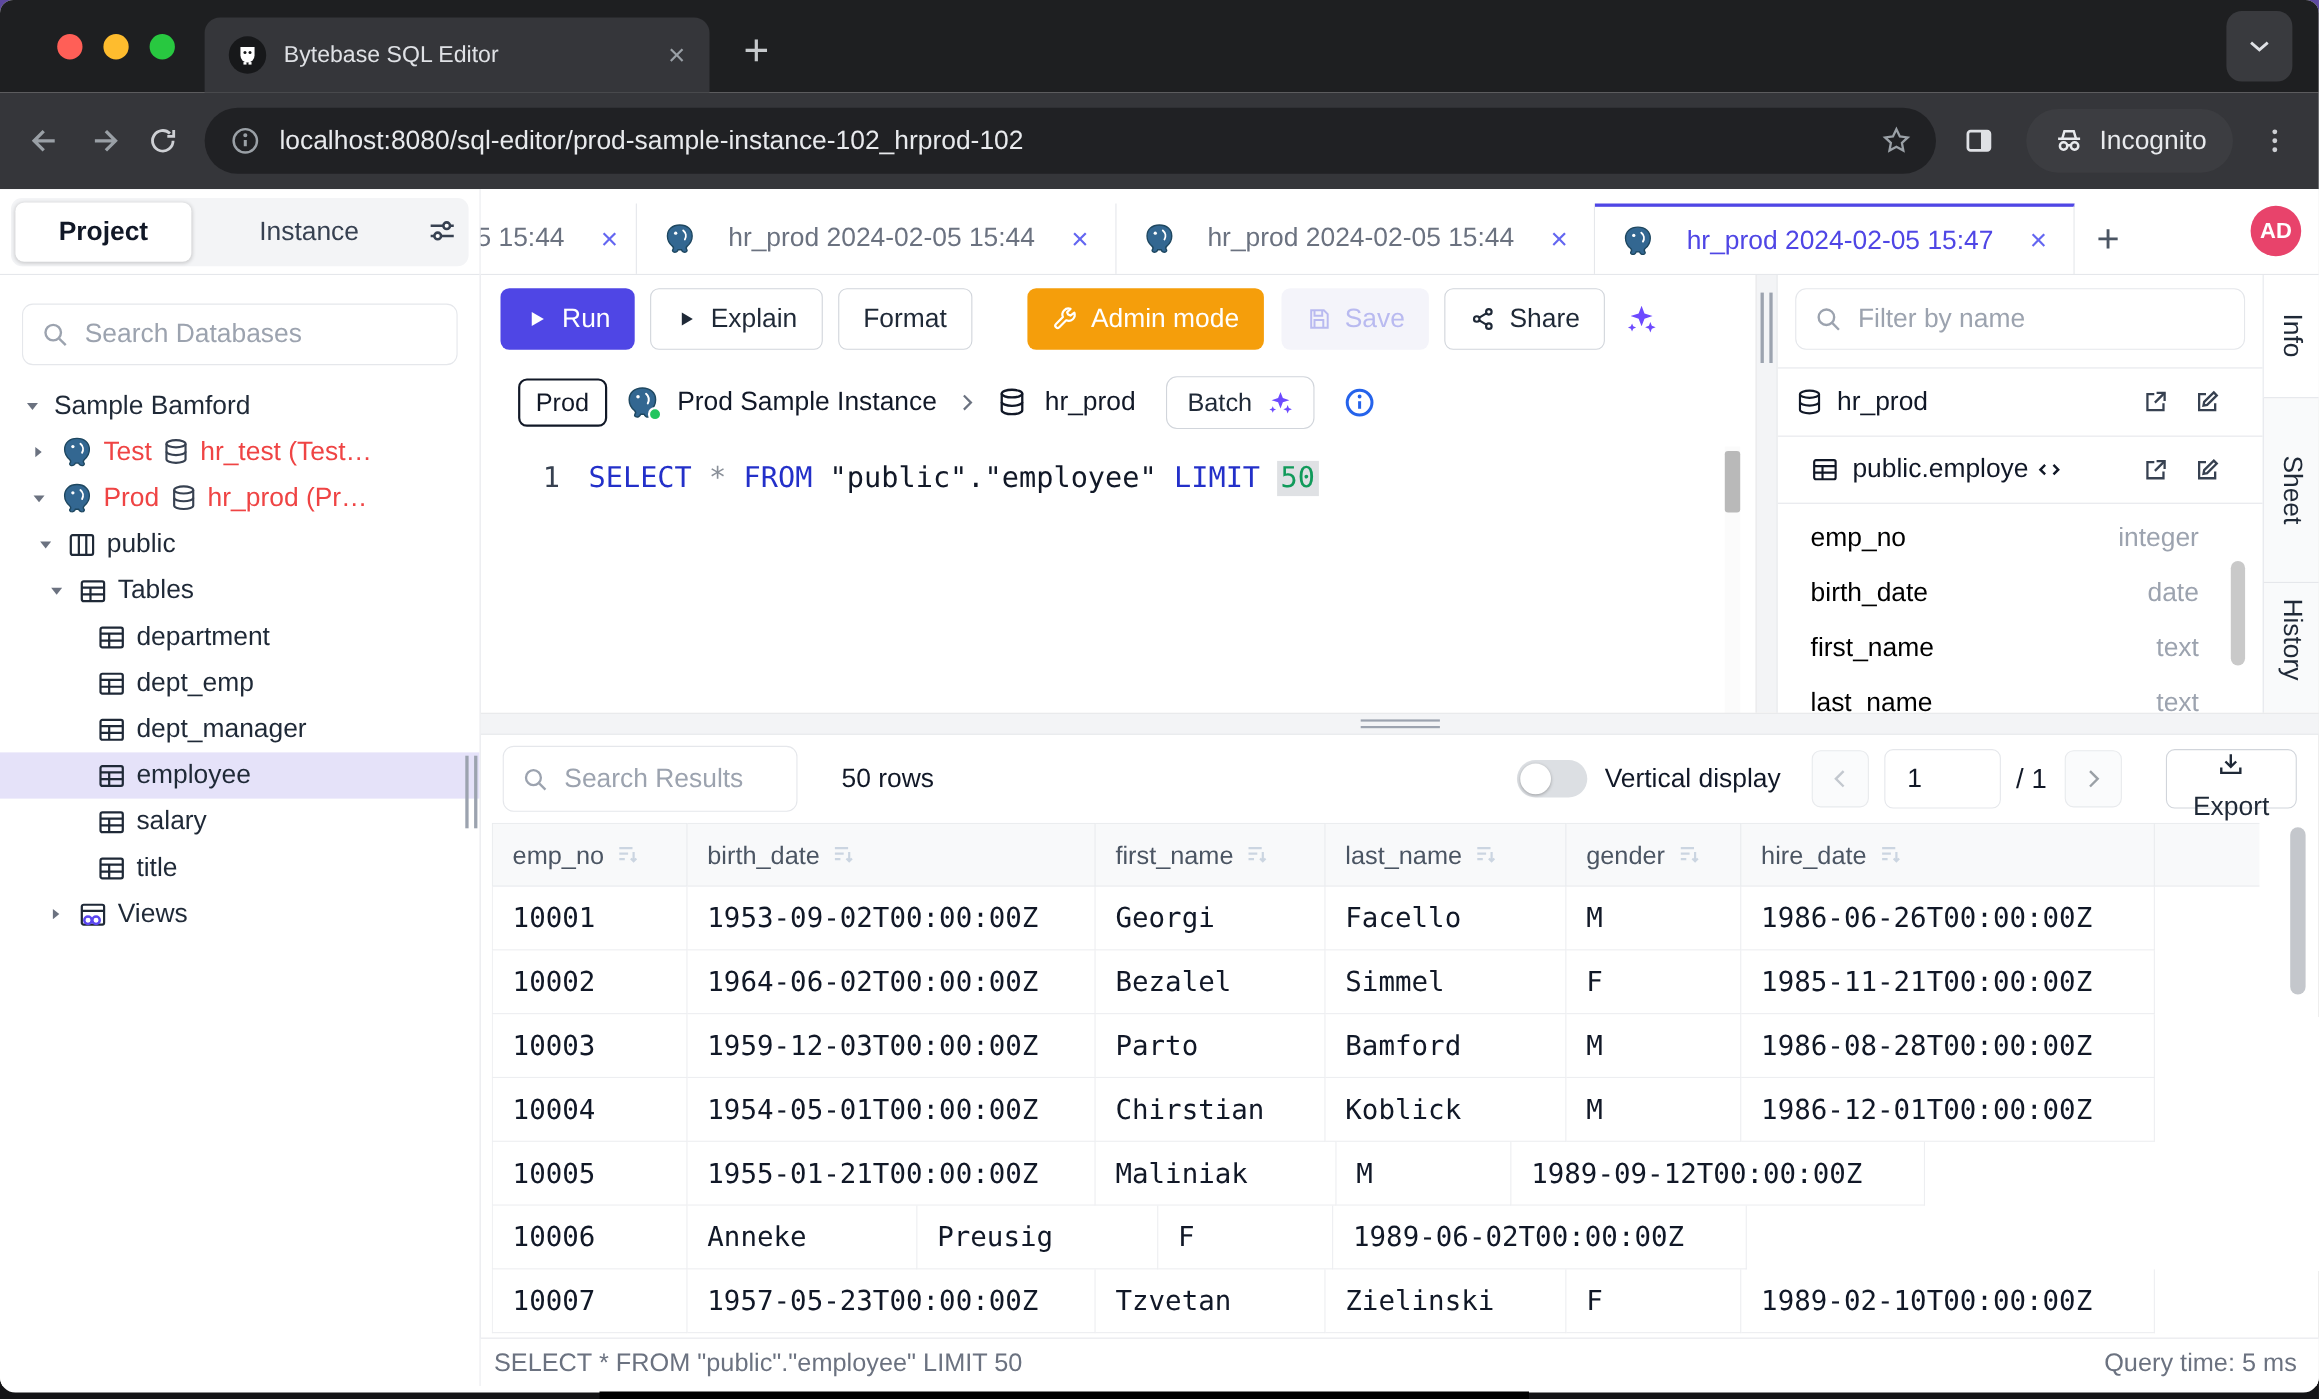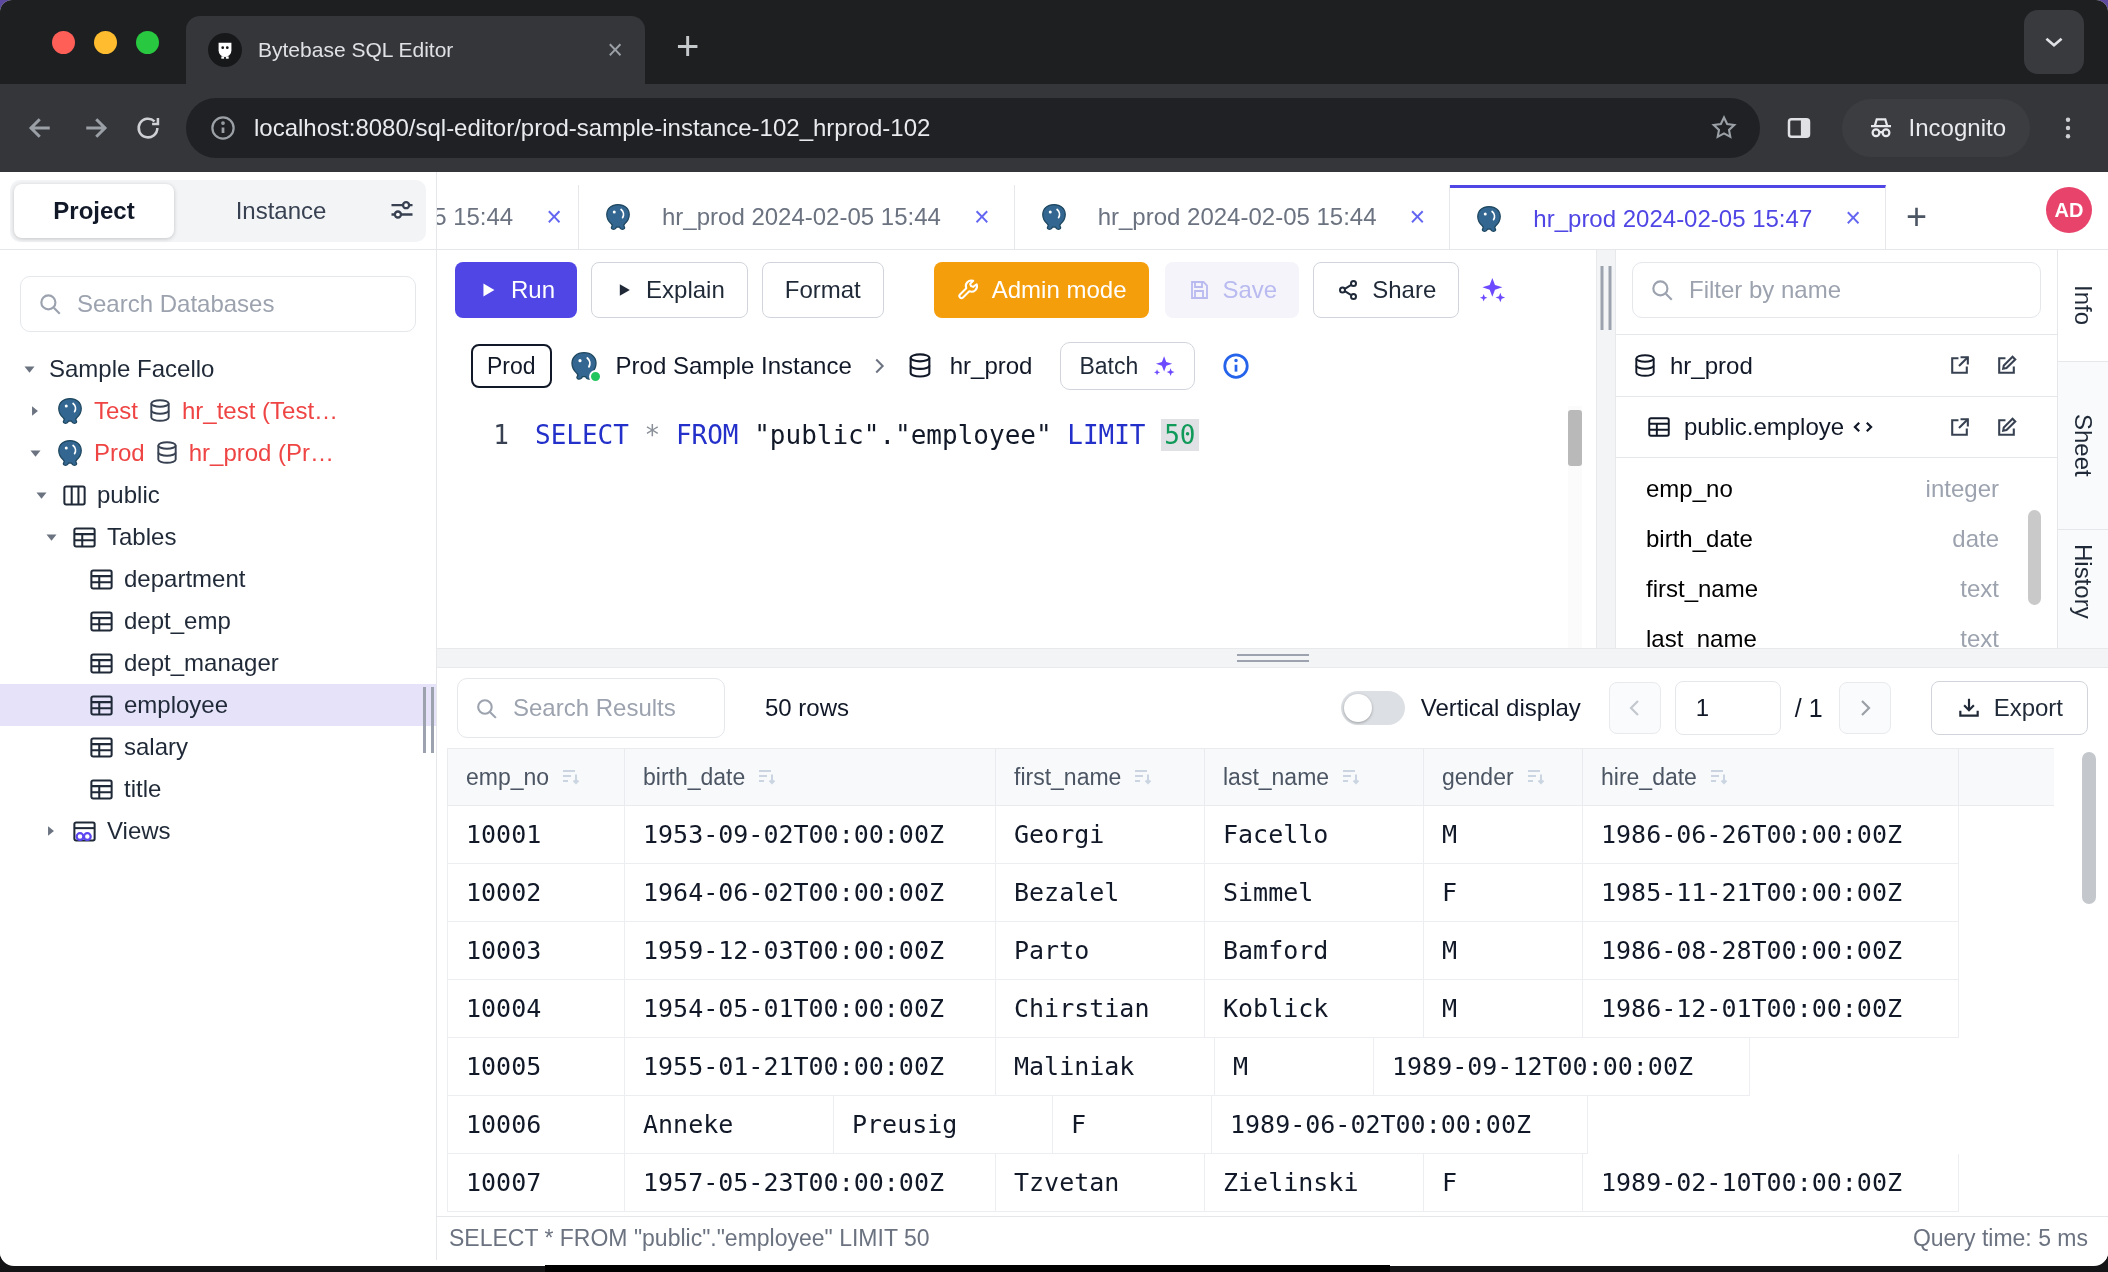--- a/index.html
+++ b/index.html
@@ -138,21 +138,21 @@
     box-shadow:0 1px 3px rgba(0,0,0,.3);}
   .toggle-label{margin-left:16px;font-size:24px;color:#111827;}
   .pg-btn{width:52px;height:52px;border:1px solid #e8eaed;background:#fafbfc;border-radius:8px;
     display:flex;align-items:center;justify-content:center;color:#c3c8cf;margin-left:28px;}
   .pg-btn.next{margin-left:16px;color:#9aa0a6;}
   .page-box{width:106px;height:54px;border:1px solid #e5e7eb;border-radius:8px;margin-left:14px;
     display:flex;align-items:center;padding-left:18px;background:#fff;}
   .page-box input{border:none;outline:none;width:70px;font-size:24px;color:#111827;font-family:"Liberation Sans",sans-serif;}
   .page-total{margin-left:14px;font-size:25px;color:#111827;}
   .export-btn{height:54px;border:1px solid #d1d5db;border-radius:8px;display:flex;align-items:center;
-    gap:12px;padding:0 24px;margin-left:40px;font-size:24px;color:#1f2937;background:#fff;}
+    gap:12px;padding:0 24px;margin-left:40px;font-size:24px;color:#1f2937;background:#fff;flex-direction:column;}
   .res-table{flex:1;margin-left:10px;overflow:hidden;}
   .thead,.drow{display:flex;width:1607px;}
   .thead{height:58px;background:#f8f9fa;}
   .hcell{display:flex;align-items:center;gap:10px;padding-left:18px;font-size:23px;color:#4b5563;
     border:1px solid #e9ebee;border-left:none;flex:none;}
   .hcell:first-child{border-left:1px solid #e9ebee;}
   .hcell.fill{border-right:none;}
   .sort-ic{color:#cbd5e1;}
   .drow{height:58px;font-family:"DejaVu Sans Mono",monospace;font-size:25px;color:#111827;}
   .dcell{display:flex;align-items:center;padding-left:18px;border-right:1px solid #edeef1;
@@ -404,21 +404,21 @@
           <input placeholder="Search Databases" style="">
         </label>
       </div>
       <div class="tree">
         <div class="trow" style="padding-left:18px">
           <span class="caret">
               <svg width="15" height="15">
                 <use href="#i-caret-d"></use>
               </svg>
             </span>
-          <span>Sample Facello</span>
+          <span>Sample Bamford</span>
         </div>
         <div class="trow" style="padding-left:24px">
           <span class="caret">
               <svg width="14" height="14">
                 <use href="#i-caret-r"></use>
               </svg>
             </span>
           <span>
               <svg width="30" height="30">
                 <use href="#i-pg"></use>

